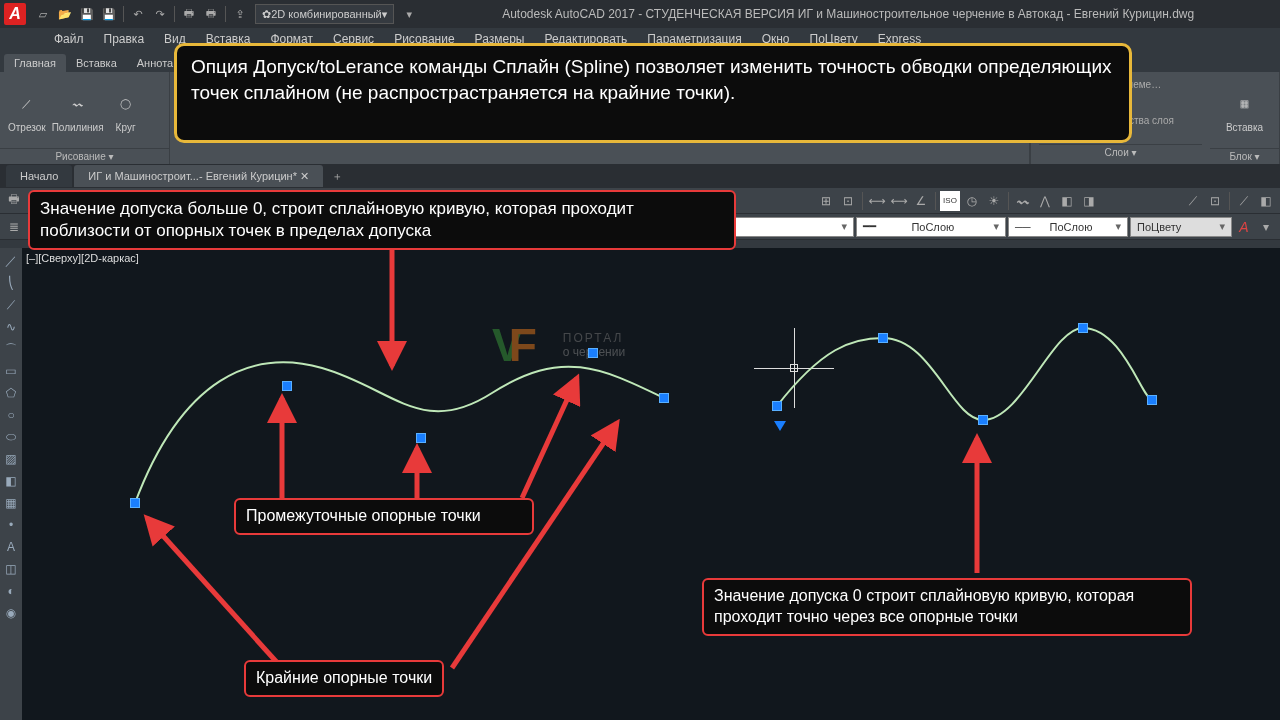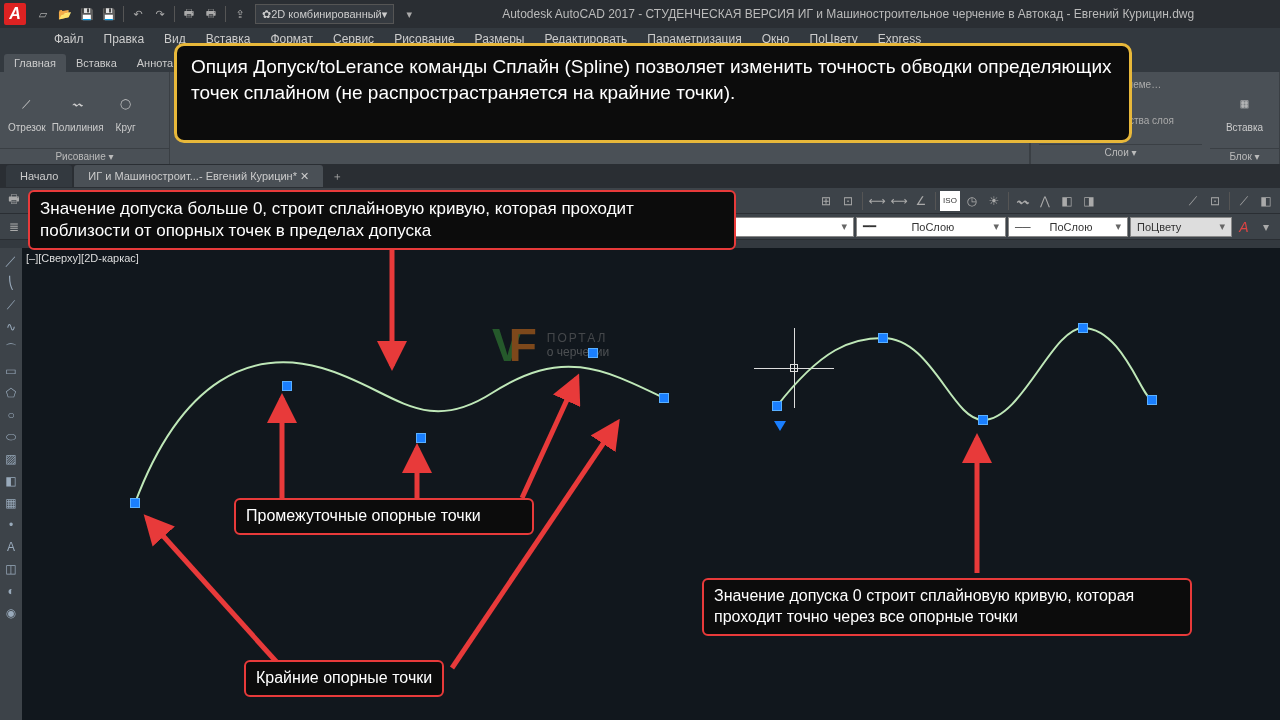--- a/index.html
+++ b/index.html
@@ -47,21 +47,21 @@
 
 .drawing { position:absolute; left:22px; top:248px; right:0; bottom:0; background:#11171d; }
 .left-toolbar { position:absolute; left:0; top:248px; width:22px; bottom:0; background:#3d4349; display:flex; flex-direction:column; align-items:center; padding-top:4px; gap:4px; }
 .lt-icon { width:18px; height:18px; color:#9ab; font-size:12px; display:flex; align-items:center; justify-content:center; }
 .viewport-label { position:absolute; left:4px; top:4px; color:#ddd; font-size:11px; }
 
 
 .watermark { position:absolute; left:470px; top:70px; display:flex; align-items:center; opacity:0.5; }
 .wm-v { font-size:46px; font-weight:bold; }
 .wm-v1 { color:#3a9b3a; } .wm-v2 { color:#e87a1a; }
-.wm-text { margin-left:10px; color:#888; font-size:12px; line-height:1.2; }
+.wm-text { margin-left:26px; color:#888; font-size:12px; line-height:1.2; }
 
 
 .callout { position:absolute; background:#0c0c0c; border:2px solid #e83a3a; border-radius:6px; color:#fff; padding:6px 10px; font-size:16px; line-height:1.3; z-index:5; }
 
 
 .grip { position:absolute; width:10px; height:10px; background:#1a7fff; border:1px solid #5ab0ff; }
 .grip.end { background:#1a7fff; }
 .grip.end::before, .grip.end::after { content:''; position:absolute; background:#5ab0ff; }
 .tri { position:absolute; width:0; height:0; border-left:6px solid transparent; border-right:6px solid transparent; border-top:10px solid #1a7fff; }
 

